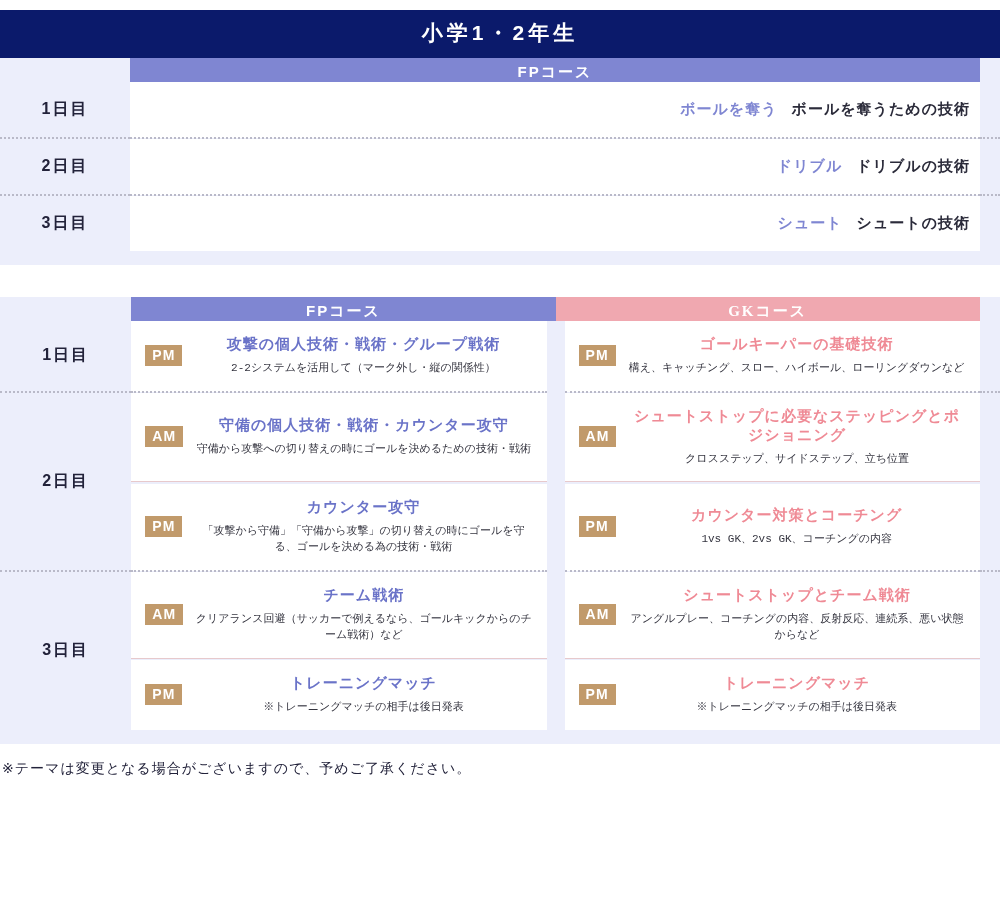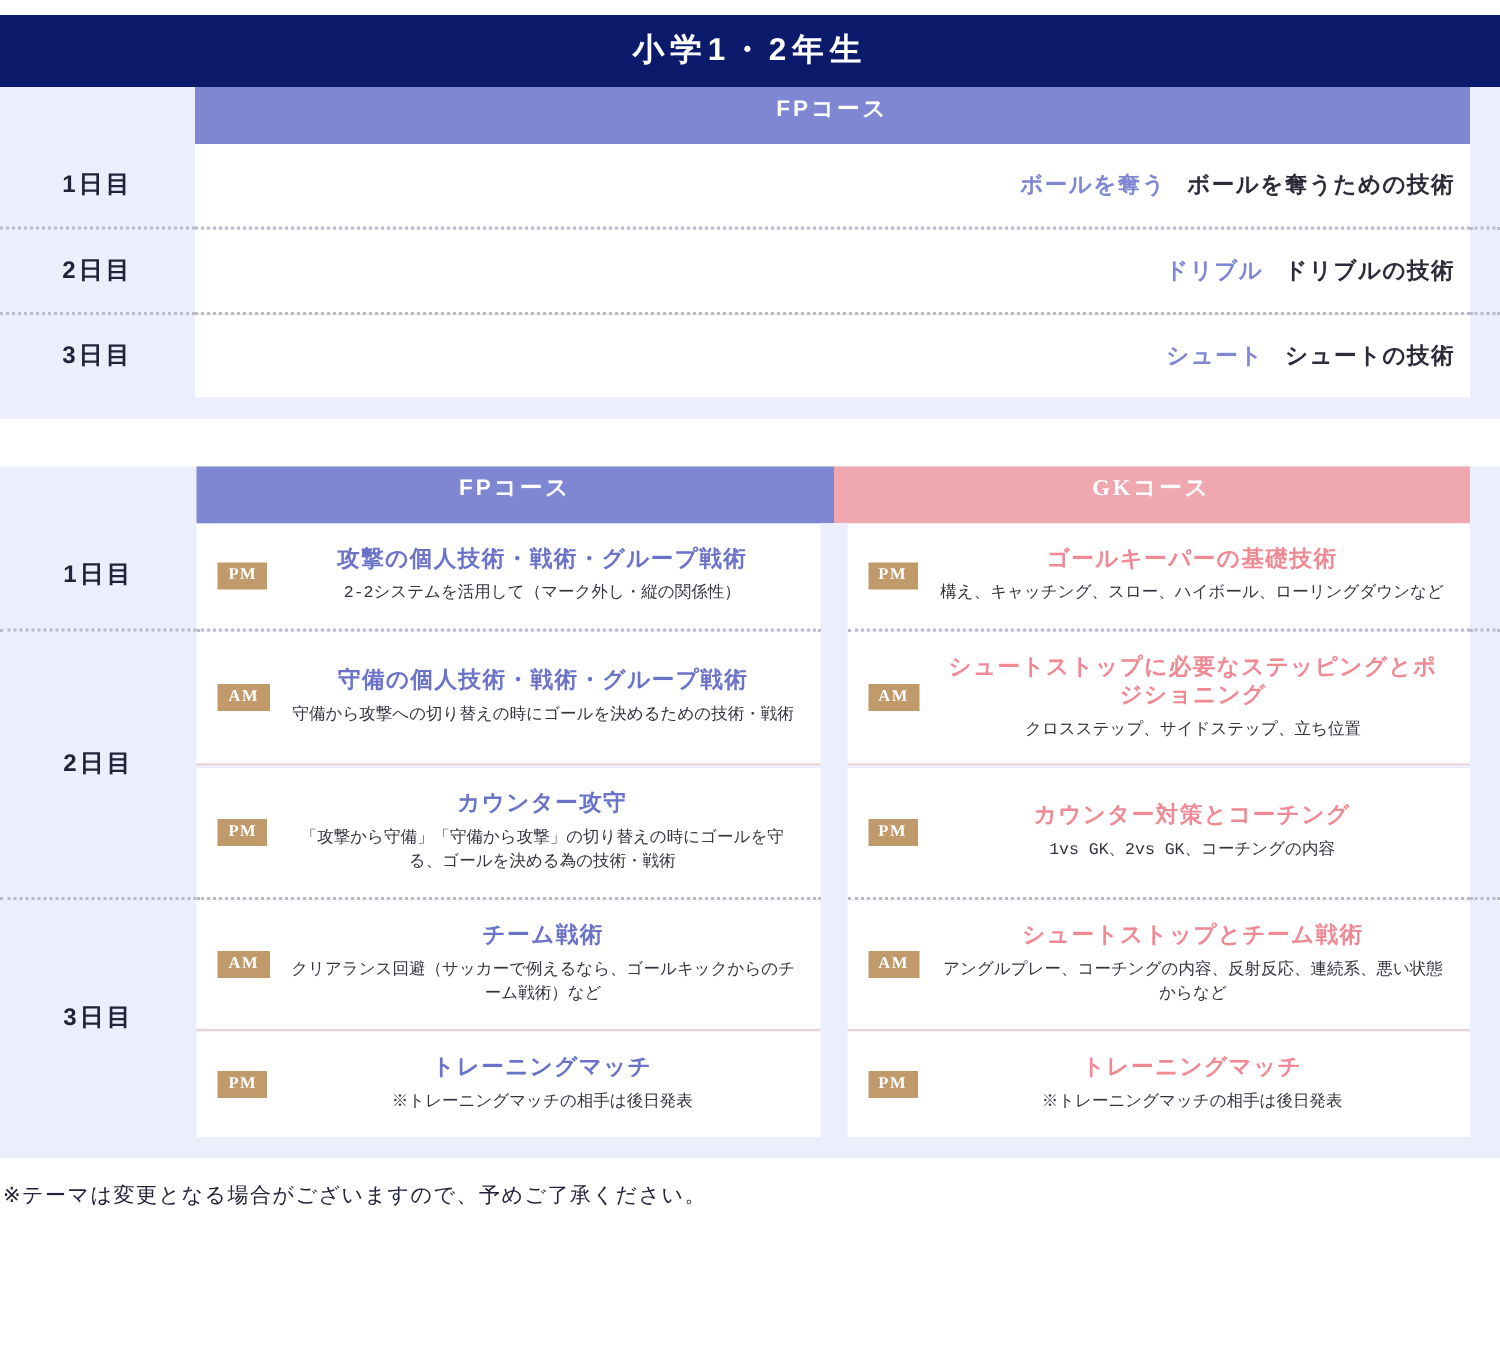--- a/index.html
+++ b/index.html
@@ -56,21 +56,21 @@
     letter-spacing: 2px;
     color: #22223a;
     background: #eceefb;
   }
   .course-head {
     color: #ffffff;
     text-align: center;
     font-size: 15px;
     font-weight: bold;
     letter-spacing: 2px;
-    padding: 5px 0 14px 0;
+    padding: 5px 0 0 0;
   }
   .fp-head { background: #7f86d2; }
   .gk-head { background: #f0a8b0; font-family: Liberation Serif, serif; }
 
   .cell {
     background: #ffffff;
     padding: 14px 10px;
     text-align: right;
   }
   .cell.simple {
@@ -109,26 +109,25 @@
   .rich {
     display: flex;
     align-items: center;
     gap: 12px;
     padding: 4px 6px;
   }
   .badge {
     flex: 0 0 auto;
     background: #c19a6b;
     color: #ffffff;
-    font-size: 11px;
+    font-size: 14px;
     font-weight: bold;
     letter-spacing: 1px;
     padding: 3px 7px 4px 7px;
     line-height: 1;
-    font-family: Liberation Serif, serif;
   }
   .rich-body {
     flex: 1 1 auto;
     text-align: center;
     font-family: Liberation Mono, monospace;
   }
   .rich-title {
     font-size: 15px;
     font-weight: bold;
     letter-spacing: 1px;
@@ -263,21 +262,21 @@
             <td></td>
             <td></td>
           </tr>
 
       <tr>
         <td class="daycol" rowspan="3">2日目</td>
         <td class="col-fp fp">
           <div class="rich">
             <span class="badge">AM</span>
             <div class="rich-body">
-              <div class="rich-title">守備の個人技術・戦術・グループ戦術</div>
+              <div class="rich-title">守備の個人技術・戦術・カウンター攻守</div>
               <div class="rich-sub">守備から攻撃への切り替えの時にゴールを決めるための技術・戦術</div>
             </div>
           </div>
         </td>
         <td class="col-gk gk">
           <div class="rich">
             <span class="badge">AM</span>
             <div class="rich-body">
               <div class="rich-title">シュートストップに必要なステッピングとポジショニング</div>
               <div class="rich-sub">クロスステップ、サイドステップ、立ち位置</div>

